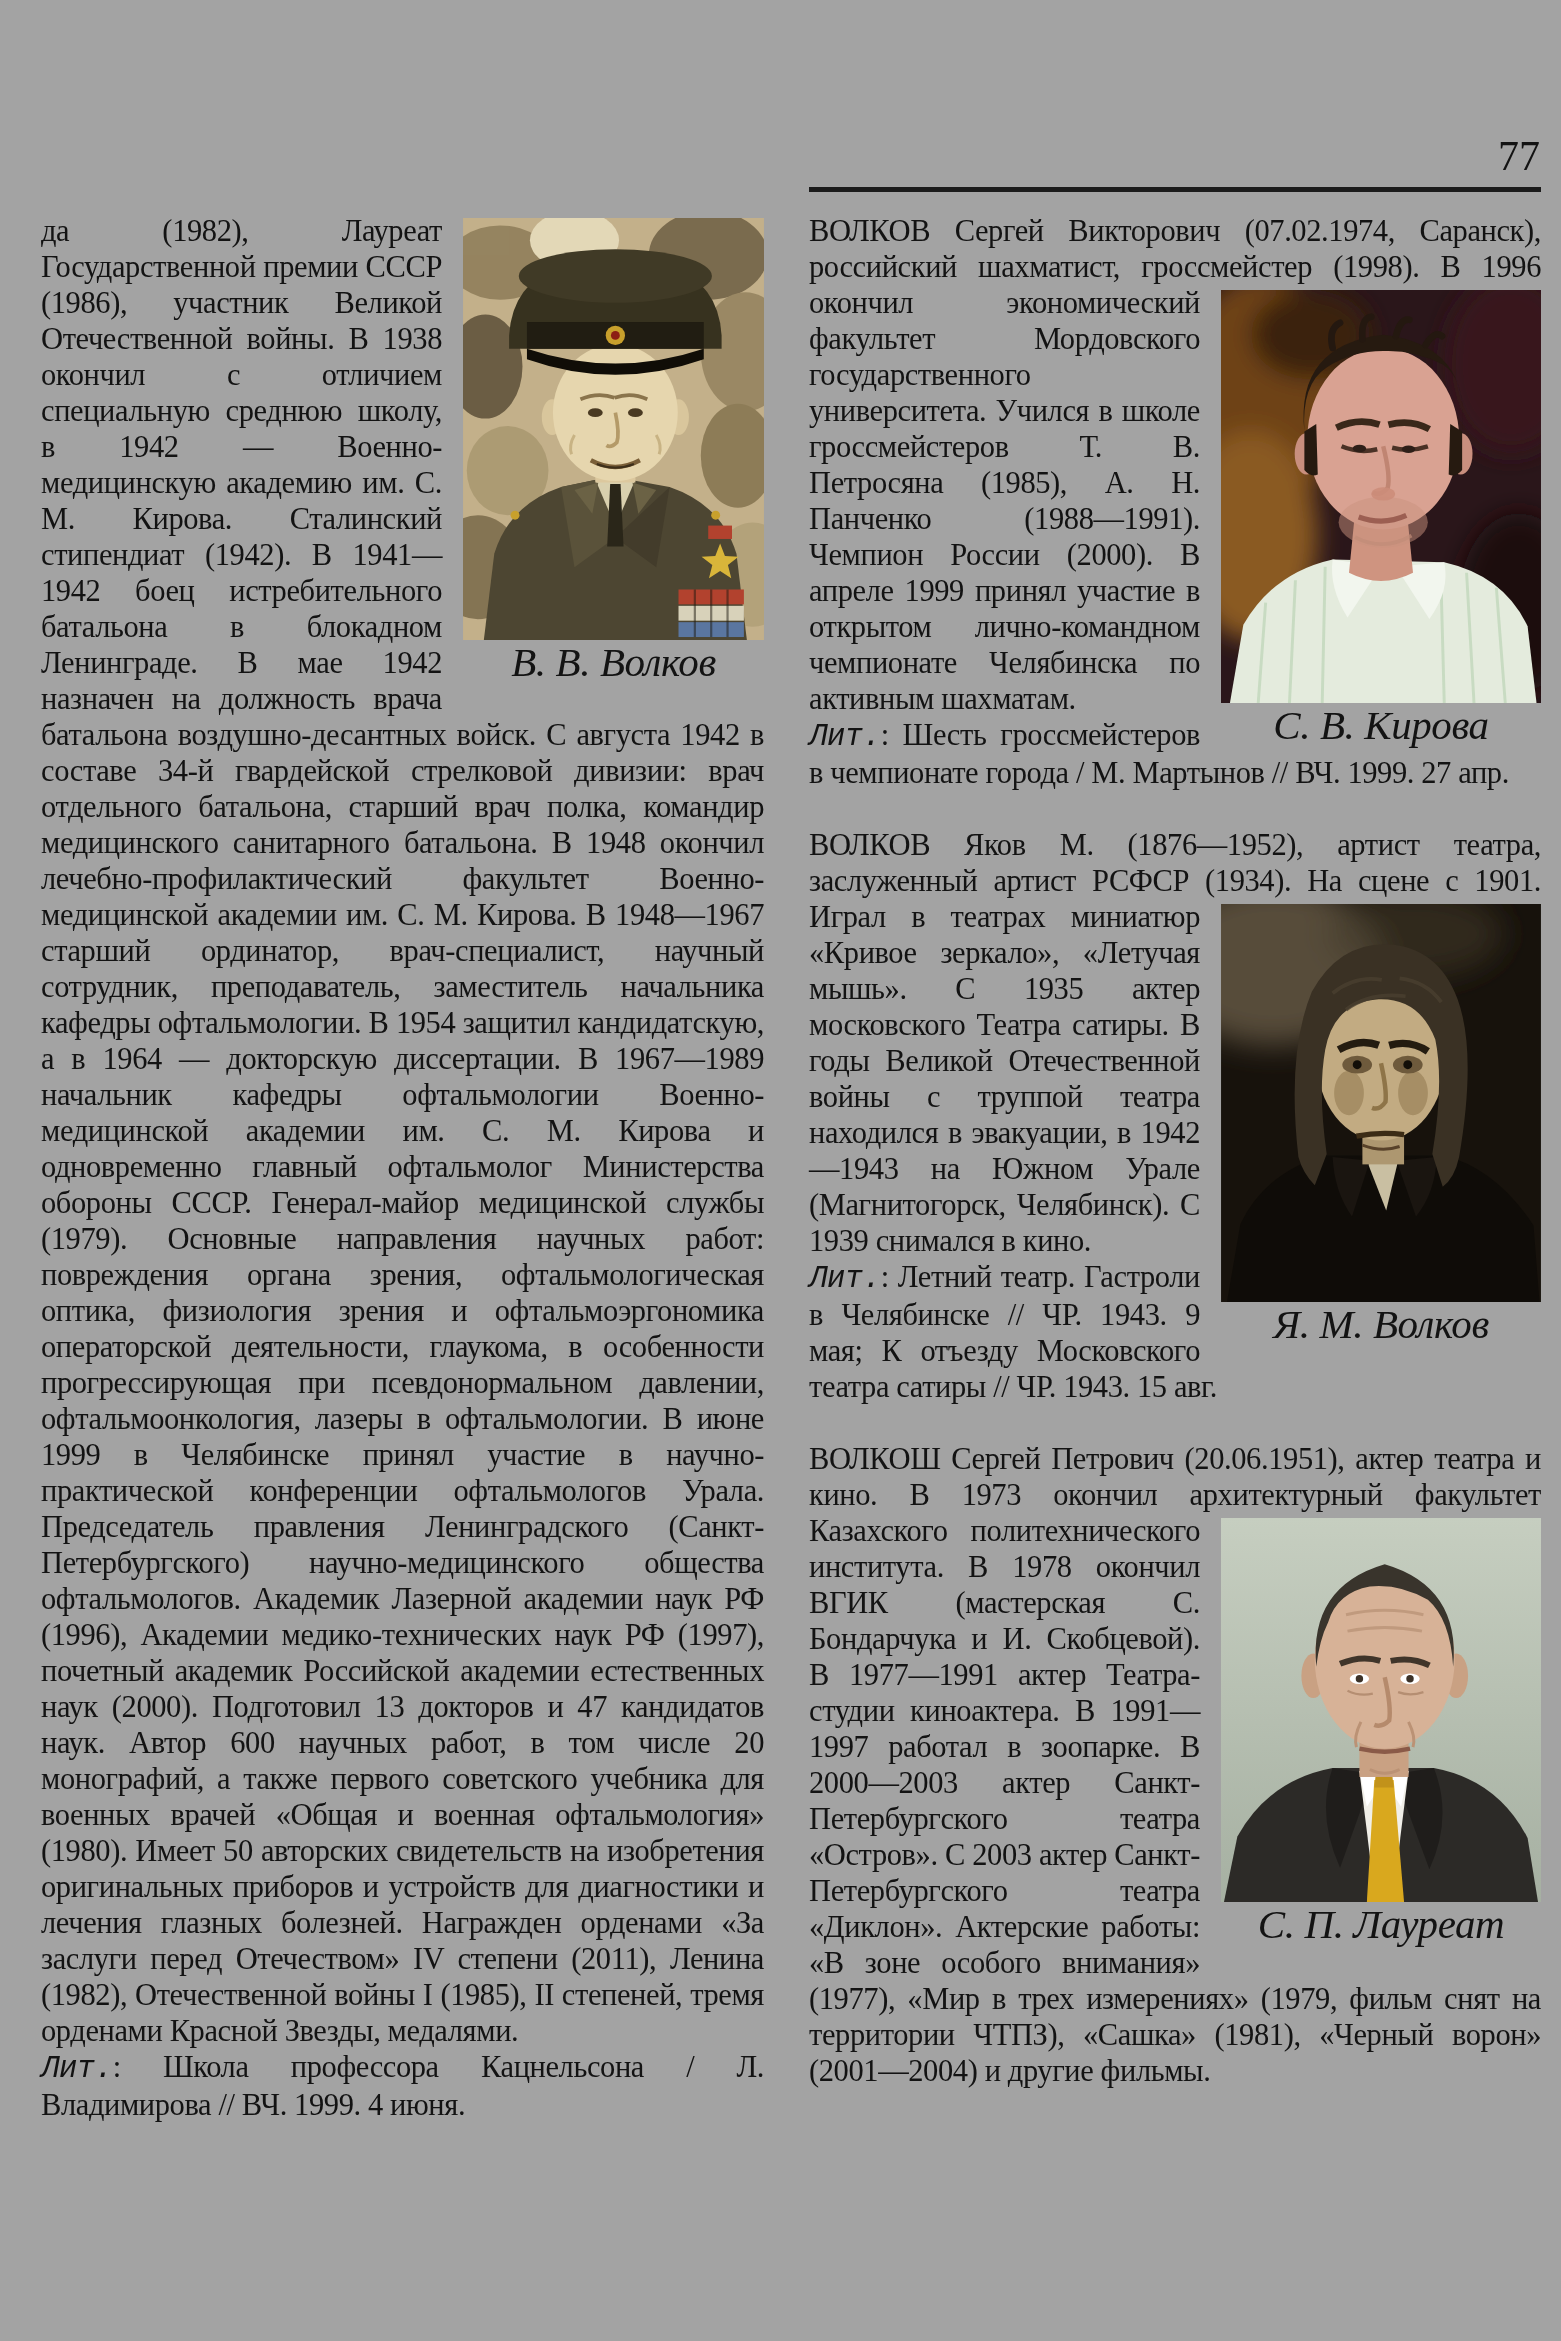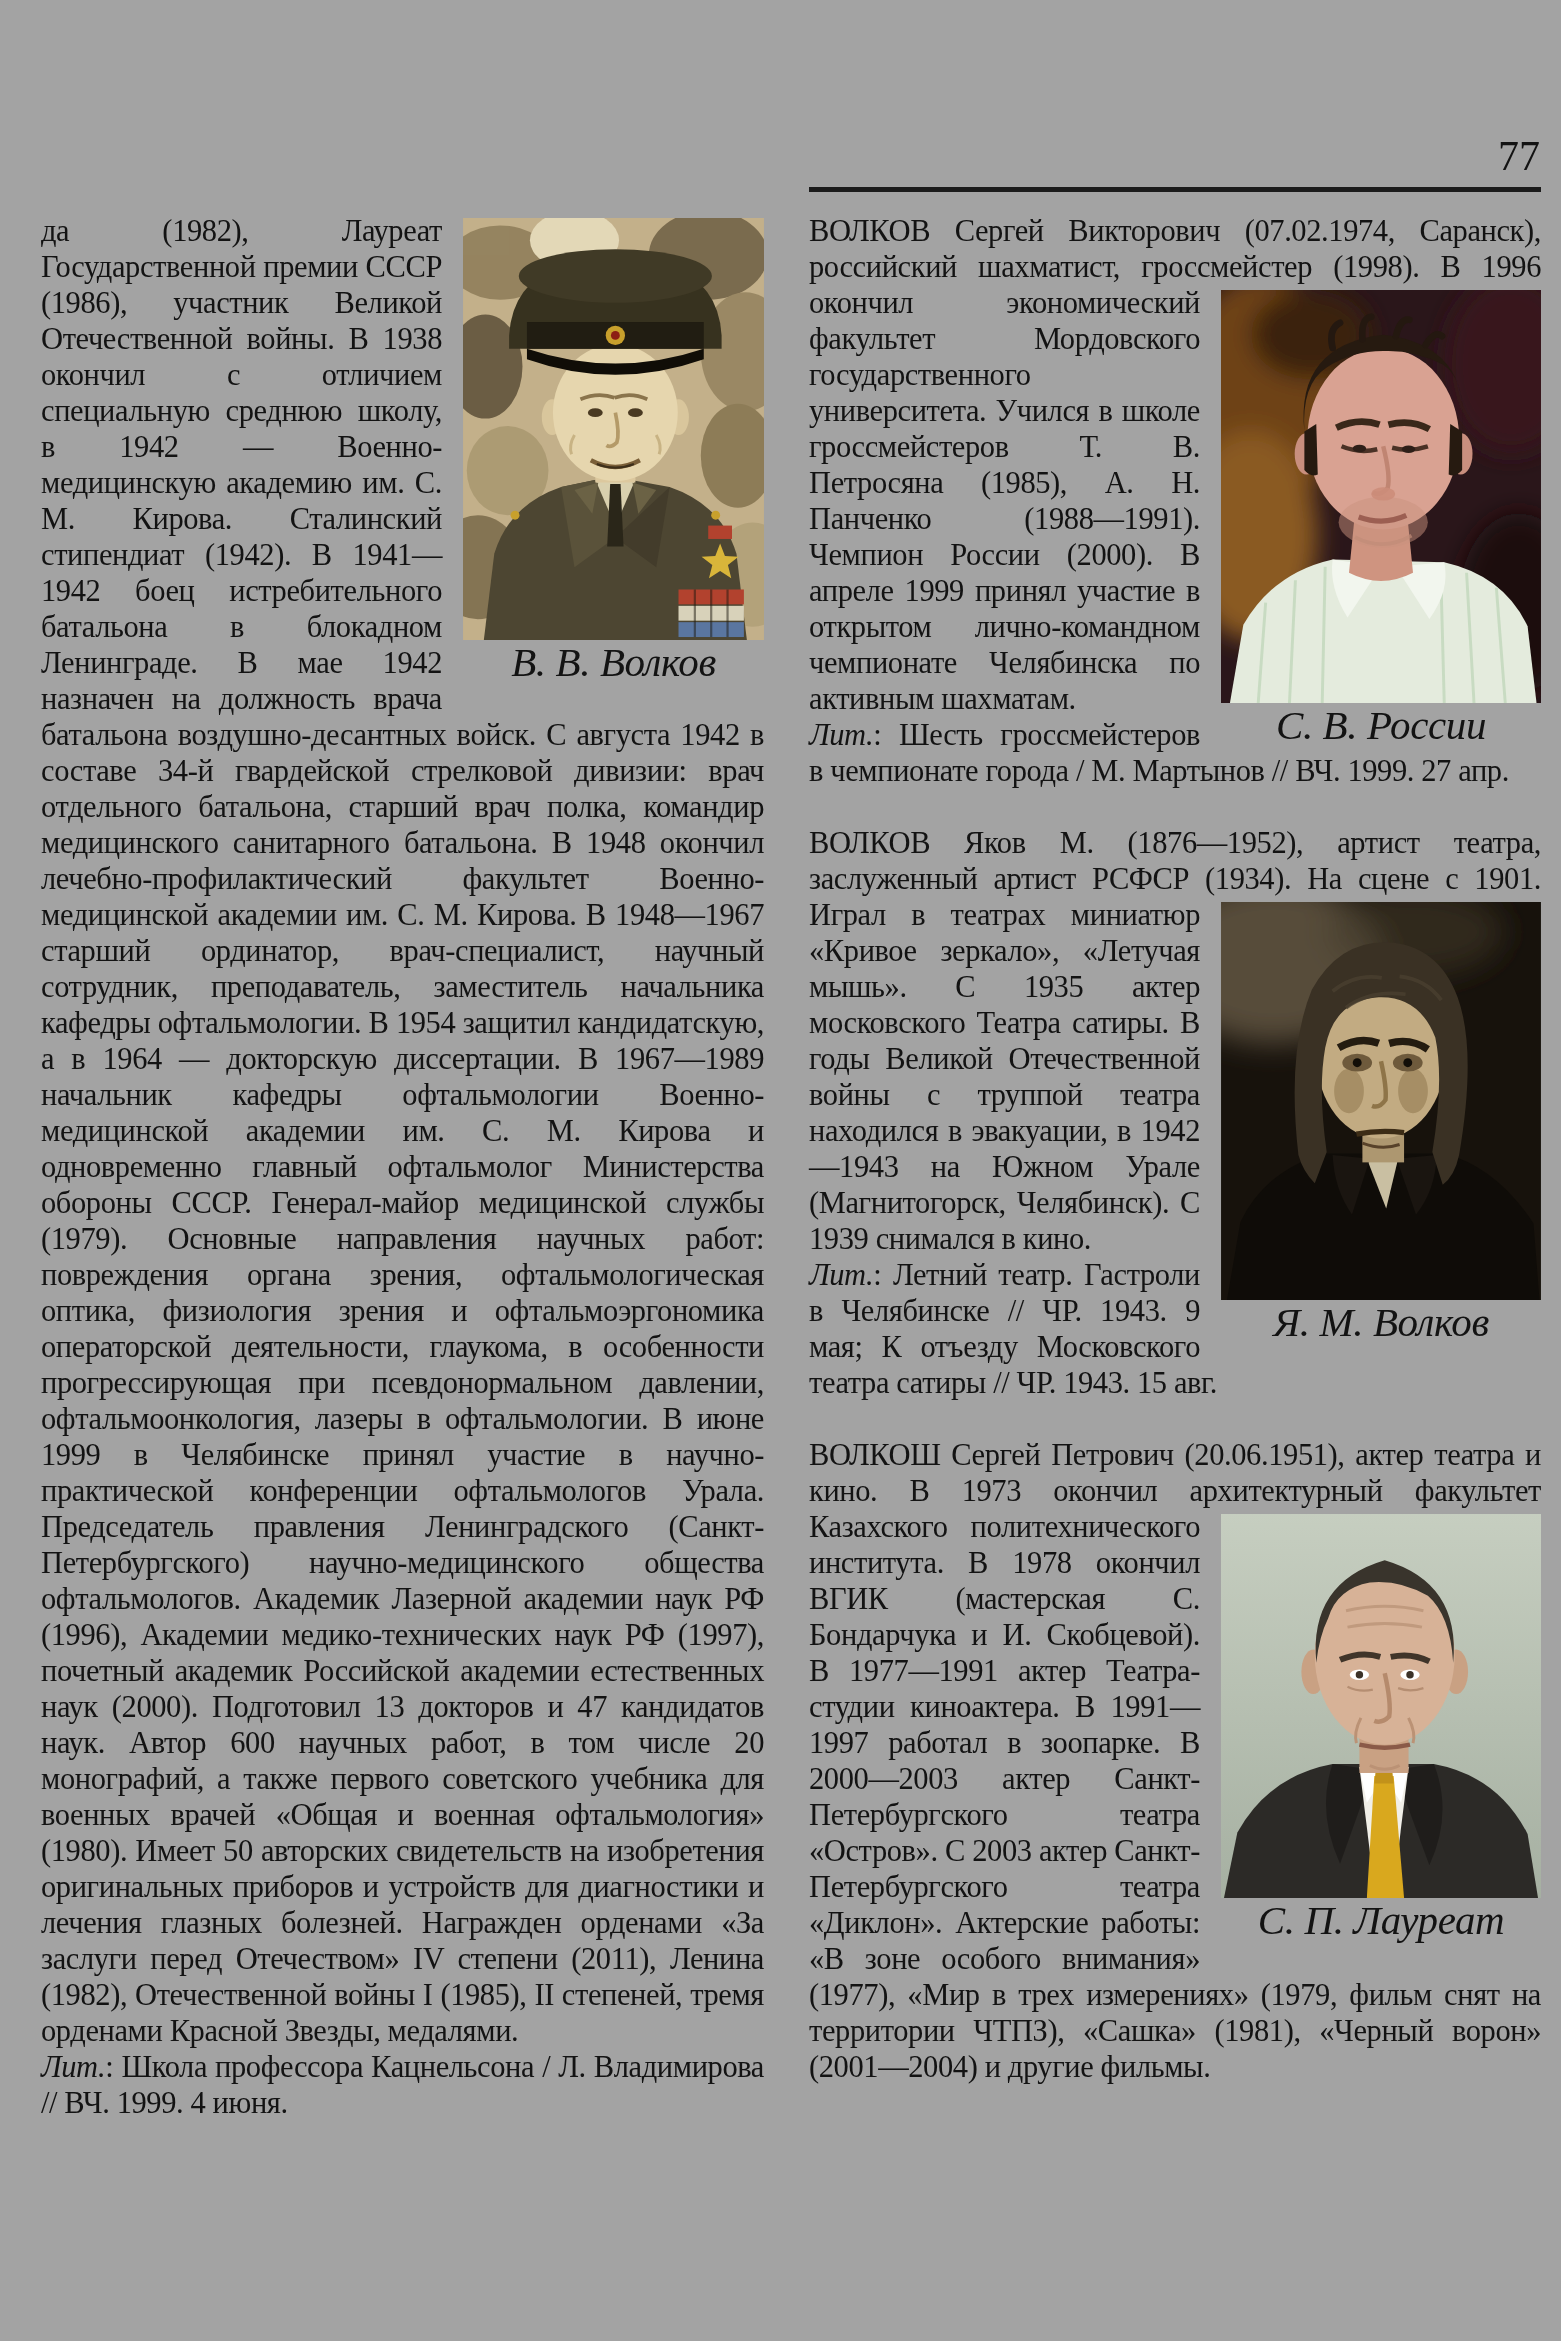--- a/index.html
+++ b/index.html
@@ -9,21 +9,21 @@
     overflow:hidden;
   }
   .page-number { position:absolute; top:134px; right:21px; font-size:42px; line-height:45px; }
   .header-rule { position:absolute; left:809px; top:187px; width:732px; height:4.5px; background:#1b1b1b; }
   .col { position:absolute; top:213px; font-size:30.5px; line-height:36px; text-align:justify; letter-spacing:-0.4px; }
   .col-left  { left:41px;  width:723px; }
   .col-right { left:809px; width:732px; }
   p.para { margin:0; padding:0; }
   .entry + .entry { margin-top:36px; }
   .headword { font-weight:normal; }
-  .lit-label { font-style:italic; }
+  .lit-label { font-style:italic;font-family:Liberation Mono, monospace; }
   .float-box { float:right; margin:4.5px 0 9px 21px; }
   .float-box svg { display:block; }
   .photo-caption { display:block; text-align:center; font-style:italic; font-size:41px; line-height:34px; margin-top:5px; }
 </style>
 </head>
 <body>
 
 <div class="page">
 
   <div class="page-number">77</div>
@@ -136,21 +136,21 @@
             <path d="M225,181 q30,-8 55,6" stroke="#3a281a" stroke-width="9" fill="none"></path>
             <path d="M162,210 q24,10 48,4" stroke="#4a3226" stroke-width="6" fill="none"></path>
             <path d="M230,212 q24,6 48,-2" stroke="#4a3226" stroke-width="6" fill="none"></path>
             <ellipse cx="186" cy="213" rx="9" ry="5" fill="#2e1f18"></ellipse>
             <ellipse cx="252" cy="214" rx="9" ry="5" fill="#2e1f18"></ellipse>
             <path d="M218,210 q10,40 6,56 q-10,12 -20,6" stroke="#c08572" stroke-width="6" fill="none"></path>
             <ellipse cx="218" cy="274" rx="16" ry="9" fill="#cc8d7a" opacity="0.9"></ellipse>
             <path d="M185,305 q33,12 64,-2" stroke="#9c5f52" stroke-width="7" fill="none"></path>
             <path d="M180,332 q38,20 76,-2" stroke="#c08b78" stroke-width="5" fill="none" opacity="0.7"></path>
           </svg>
-          <span class="photo-caption">С. В. России</span>
+          <span class="photo-caption">С. В. Кирова</span>
         </span><span>(1998). В 1996 окончил экономический факультет Мордовского государственного университета. Учился в школе гроссмейстеров Т. В. Петросяна (1985), А. Н. Панченко (1988—1991). Чемпион России (2000). В апреле 1999 принял участие в открытом лично-командном чемпионате Челябинска по активным шахматам.</span>
       </p>
       <p class="para">
         <i class="lit-label">Лит.</i><span>: Шесть гроссмейстеров в чемпионате города / М. Мартынов // ВЧ. 1999. 27 апр.</span>
       </p>
     </div>
 
     <div class="entry">
       <p class="para">
         <b class="headword">ВОЛКОВ Яков М.</b><span> (1876—1952), артист театра, заслуженный артист РСФСР (1934). На сцене с </span><span class="float-box">

